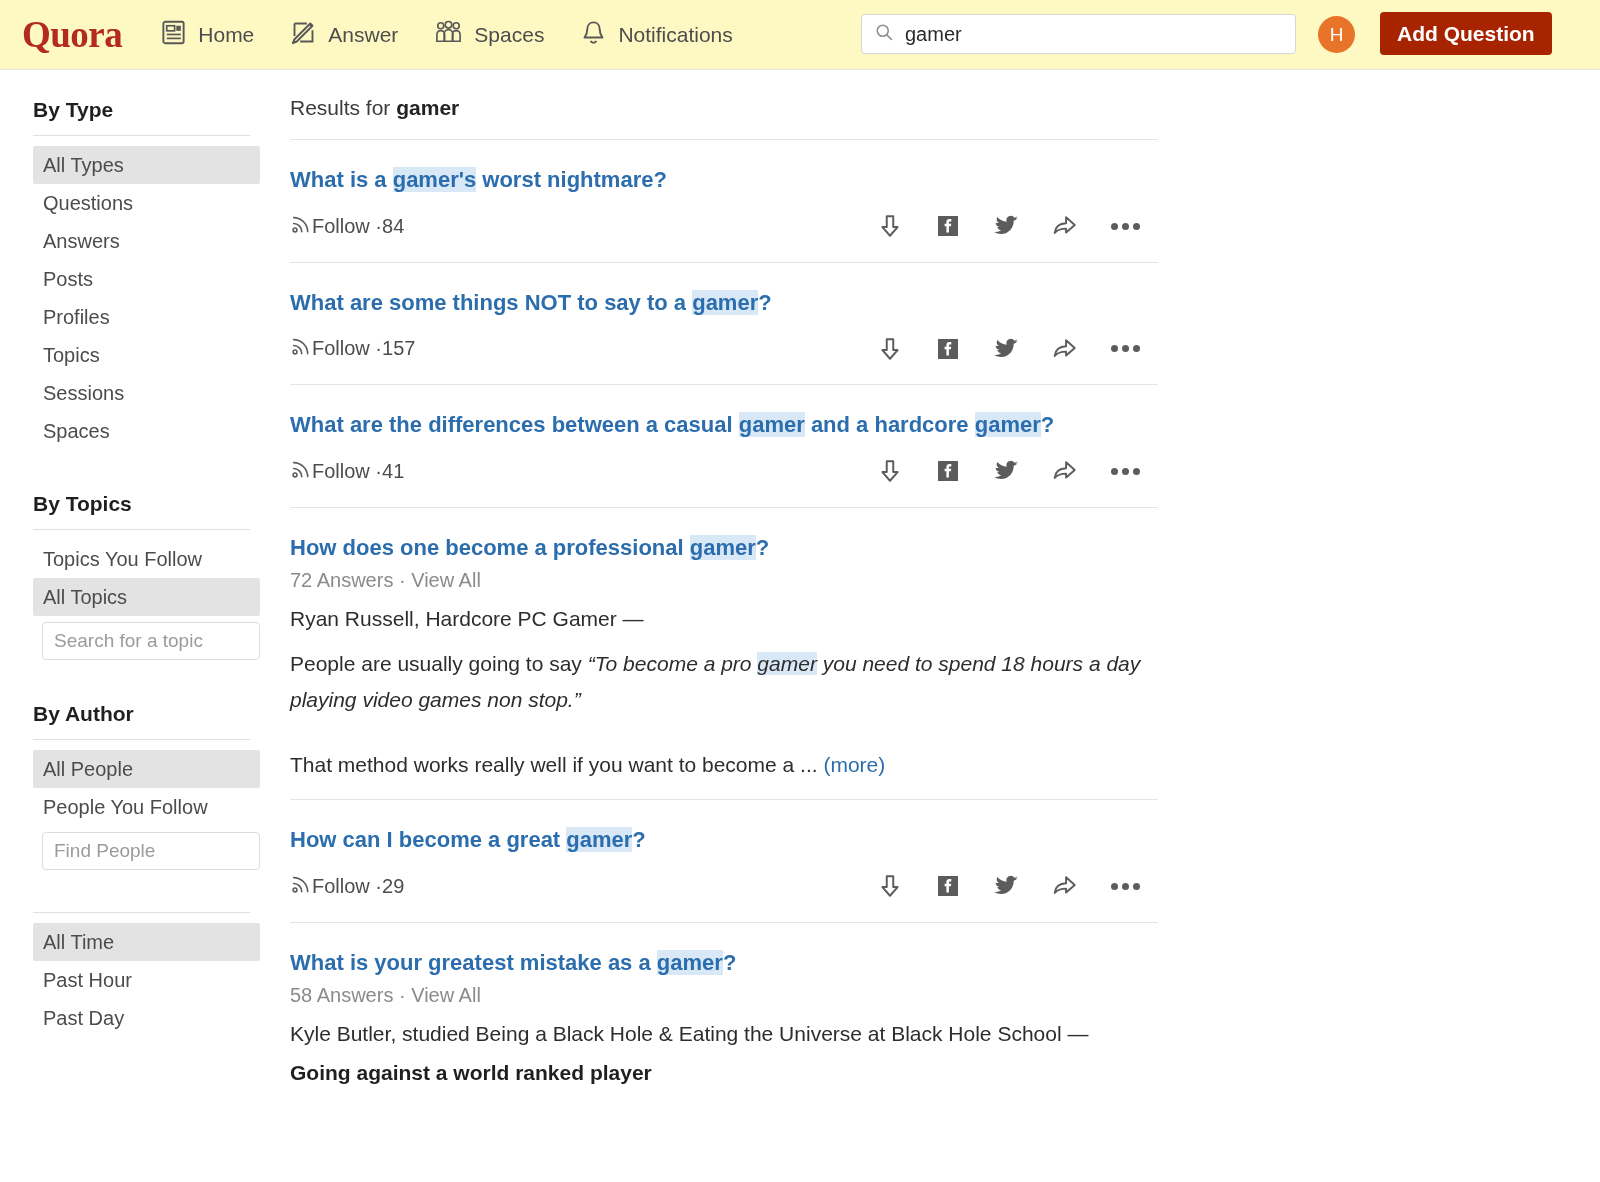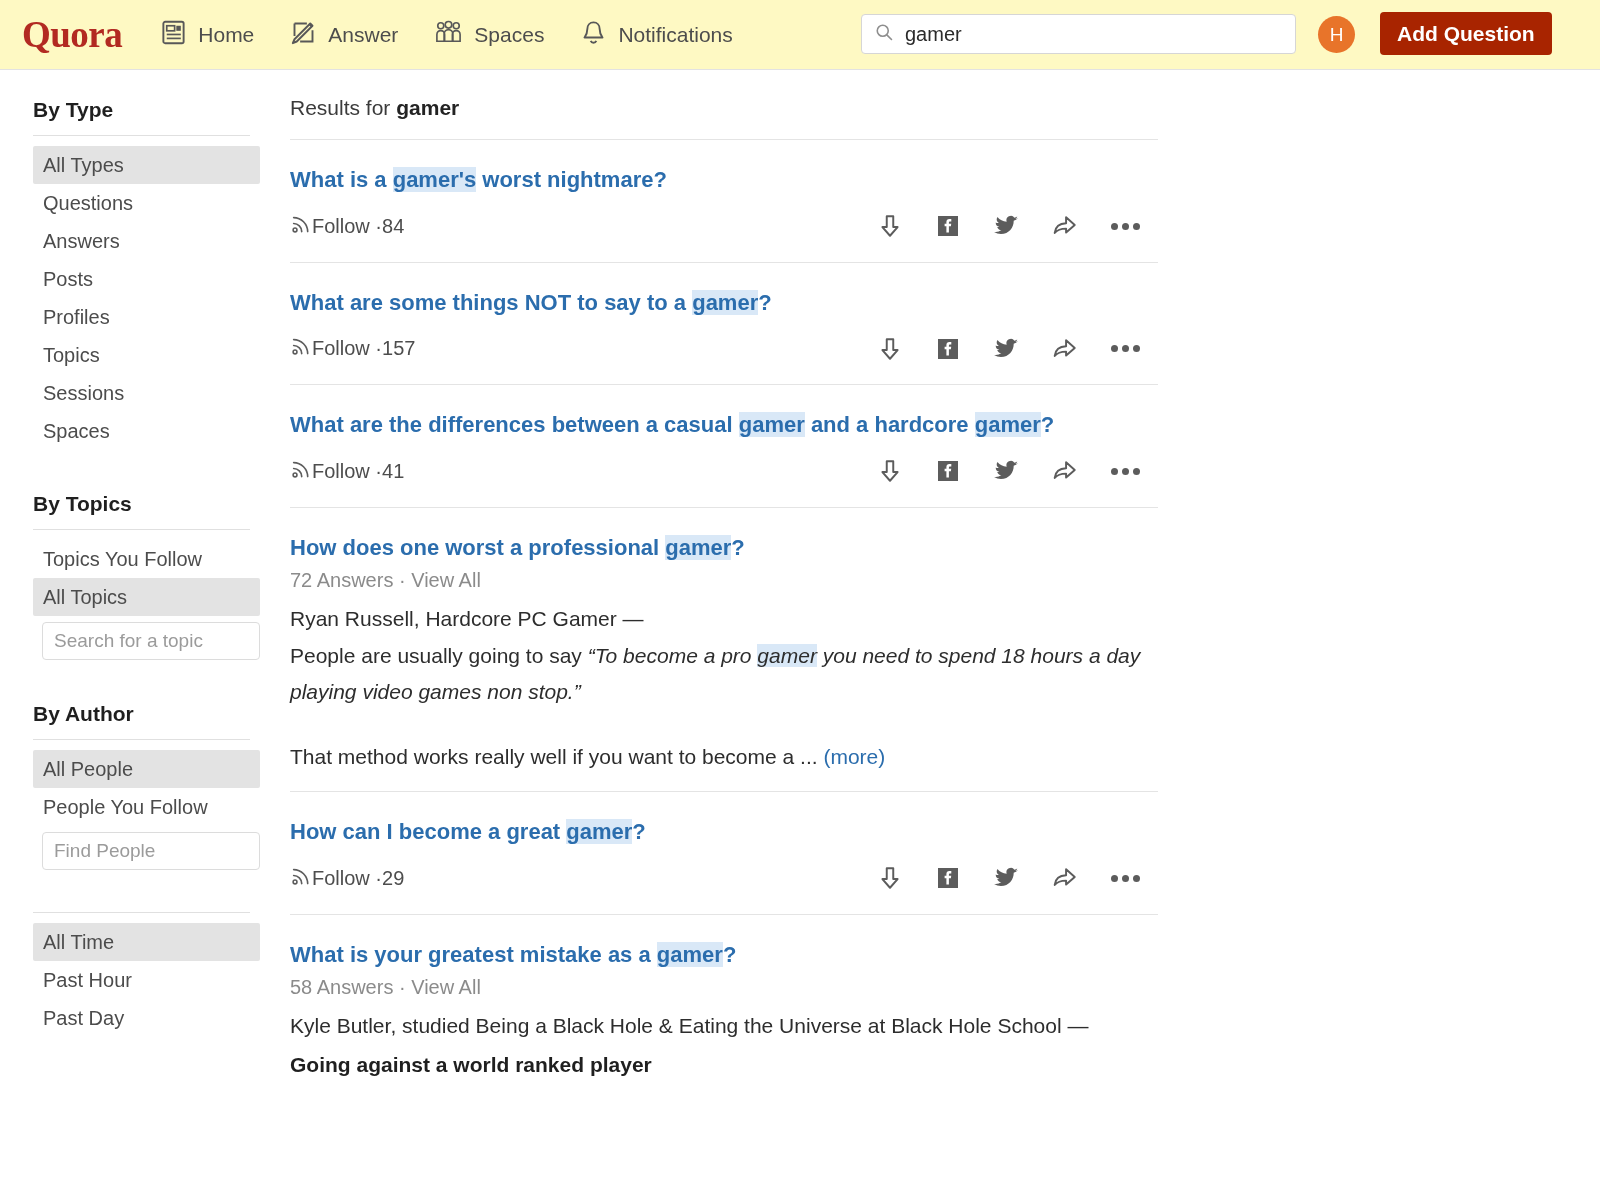--- a/index.html
+++ b/index.html
@@ -225,21 +225,21 @@
   .byline {
     font-size: 21px;
     color: #2d2d2d;
     margin-top: 10px;
     line-height: 1.62;
   }
   .snippet {
     font-size: 21px;
     color: #2d2d2d;
     line-height: 1.68;
-    margin-top: 2px;
+    margin-top: 10px;
   }
   .snippet i { font-style: italic; }
   .snippet-tail {
     font-size: 21px;
     color: #2d2d2d;
     margin-top: 36px;
   }
   .more { color: #2b6dad; cursor: pointer; }
   .bold-line {
     font-size: 21px;
@@ -496,21 +496,21 @@
     </span>
     <span class="action dots">
                 <i></i>
                 <i></i>
                 <i></i>
               </span>
   </div>
 </div>
         </div>
         <div class="result">
-          <div class="q-title"><span>How does one worst a professional </span><span class="hl">gamer</span><span>?</span></div>
+          <div class="q-title"><span>How does one become a professional </span><span class="hl">gamer</span><span>?</span></div>
           <div class="ans-count"><span>72 Answers · </span><span class="viewall">View All</span></div>
           <div class="byline">Ryan Russell, Hardcore PC Gamer —</div>
           <div class="snippet"><span>People are usually going to say </span><i>“To become a pro </i><i class="hl">gamer</i><i> you need to spend 18 hours a day playing video games non stop.”</i></div>
           <div class="snippet-tail"><span>That method works really well if you want to become a ... </span><span class="more">(more)</span></div>
         </div>
         <div class="result">
           <div class="q-title"><span>How can I become a great </span><span class="hl">gamer</span><span>?</span></div>
           <div class="meta-row">
             <div class="follow">
   <span>

